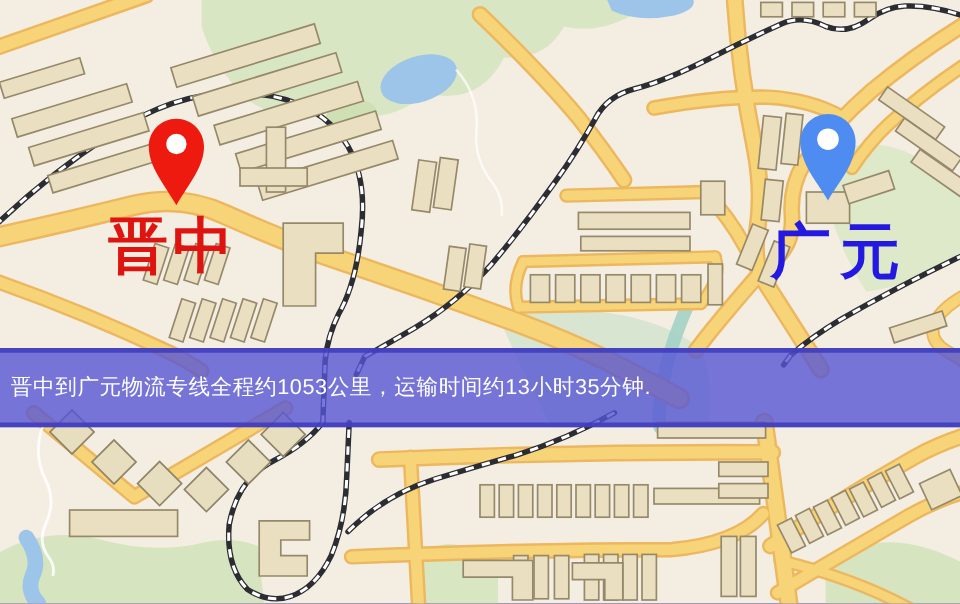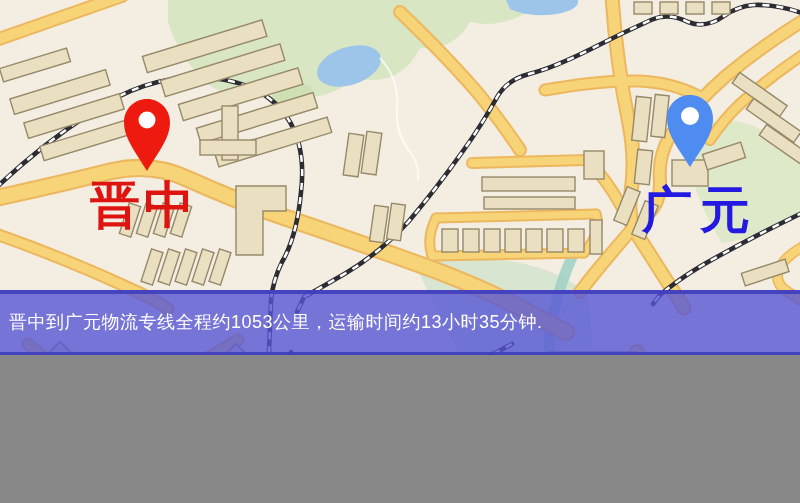--- a/index.html
+++ b/index.html
@@ -1,16 +1,16 @@
 <!DOCTYPE html>
 <html><head>
 <meta charset="utf-8">
 <style>
   html,body{margin:0;padding:0;background:#888;}
-  .stage{position:relative;width:800px;height:355px;overflow:hidden;background:#8b5cf6;
+  .stage{position:relative;width:800px;height:503px;overflow:hidden;background:#8b5cf6;
          font-family:"Liberation Sans", sans-serif;}
   .stage svg{position:absolute;left:0;top:0;}
   .banner{position:absolute;left:0;top:290px;width:800px;height:66px;box-sizing:border-box;
           background:rgba(86,85,213,0.80);
           border-top:4px solid rgba(64,60,190,0.88);
           border-bottom:4px solid rgba(64,60,190,0.88);}
   .banner-text{color:#ffffff;font-size:18px;line-height:57px;padding-left:9px;
                letter-spacing:0.5px;white-space:nowrap;font-weight:500;}
   .rail-base{stroke:#2c2c33;stroke-width:4.6;fill:none;stroke-linecap:round;}
   .rail-dash{stroke:#ffffff;stroke-width:2.5;fill:none;stroke-dasharray:7 7;stroke-linecap:butt;}

